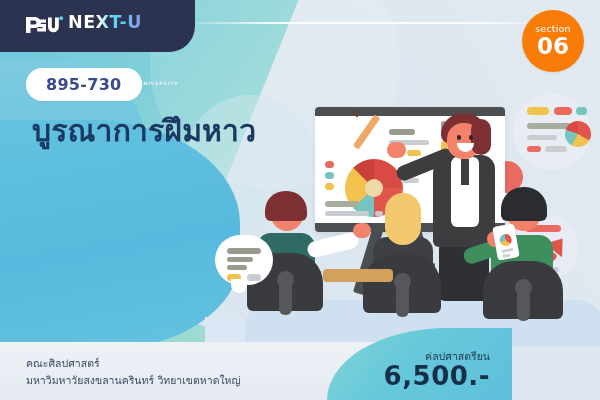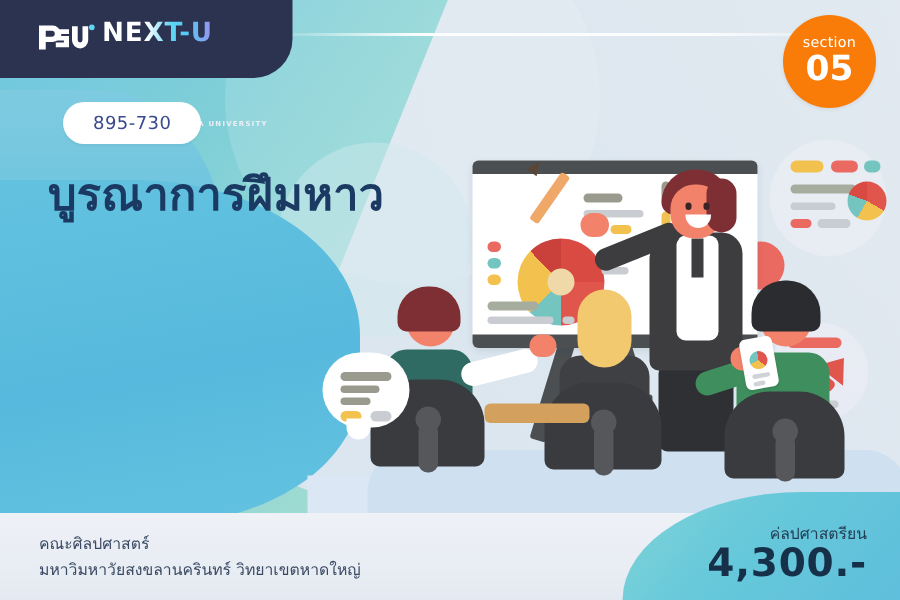--- a/index.html
+++ b/index.html
@@ -66,23 +66,23 @@
     position:absolute;right:16px;top:10px;width:62px;height:62px;border-radius:50%;
     background:#f97c09;display:flex;flex-direction:column;
     align-items:center;justify-content:center;color:#fff;
     box-shadow:0 1px 3px rgba(0,0,0,.07);
   }
   .section-badge .s-label{font-size:9.5px;line-height:1;letter-spacing:.2px;}
   .section-badge .s-num{font-size:23px;font-weight:bold;line-height:1;margin-top:2px;}
 
   
   .code-pill{
-    position:absolute;left:42px;top:68px;
+    position:absolute;left:26px;top:68px;
     background:#ffffff;border-radius:16px;padding:7px 20px;
-    font-size:12px;font-weight:normal;color:#3a4a8c;letter-spacing:.3px;
+    font-size:16px;font-weight:bold;color:#3a4a8c;letter-spacing:.3px;
     box-shadow:0 1px 2px rgba(0,0,0,.05);
   }
   .main-title{
     position:absolute;left:32px;top:113px;
     font-size:30px;font-weight:bold;color:#1b3a63;letter-spacing:.2px;
     line-height:1.2;white-space:nowrap;
   }
 
   
   .illus{position:absolute;left:195px;top:85px;width:405px;height:275px;}
@@ -203,21 +203,21 @@
     border-radius:4px;box-shadow:0 1px 2px rgba(0,0,0,.12);transform:rotate(-10deg);
   }
   .phone-pie{
     position:absolute;left:5px;top:9px;width:12px;height:12px;border-radius:50%;
     background:conic-gradient(#e0564c 0deg 140deg,#f2c14e 140deg 250deg,#74c4c0 250deg 360deg);
   }
   .phone-line{position:absolute;background:#cfd3d8;border-radius:2px;}
 
   
   .footer{
-    position:absolute;left:0;bottom:0;width:600px;height:58px;
+    position:absolute;left:0;bottom:0;width:512px;height:58px;
     background:linear-gradient(180deg,#eef1f6 0%,#e9edf4 60%,#e4e9f1 100%);
   }
   .footer-curve{
     position:absolute;right:0;bottom:0;width:185px;height:72px;
     background:linear-gradient(130deg,#7fd4d8 0%,#66c8da 45%,#5fbfdc 100%);
     border-top-left-radius:120px 72px;
   }
   .footer-text{
     position:absolute;left:26px;bottom:12px;color:#3a4a63;
     font-size:10.5px;line-height:1.55;
@@ -249,21 +249,21 @@
       <circle cx="37.2" cy="5.2" r="1.9" fill="#5fd4f5"></circle>
     </svg>
     <div class="logo-words">
       <div class="logo-next">NEXT-Ü</div>
       <div class="logo-sub">PRINCE OF SONGKLA UNIVERSITY</div>
     </div>
   </div>
 
   <div class="section-badge">
     <div class="s-label">section</div>
-    <div class="s-num">05</div>
+    <div class="s-num">06</div>
   </div>
 
   <div class="code-pill">895-730</div>
   <div class="main-title">บูรณาการฝึมหาว</div>
 
   <div class="illus">
 
     <div class="floor2"></div>
     <div class="floor"></div>
 
@@ -382,17 +382,17 @@
   </div>
 
   <div class="footer">
     <div class="footer-curve"></div>
     <div class="footer-text">
       <div>คณะศิลปศาสตร์</div>
       <div>มหาวิมหาวัยสงขลานครินทร์ วิทยาเขตหาดใหญ่</div>
     </div>
     <div class="price-wrap">
       <div class="price-label">ค่ลปศาสตรียน</div>
-      <div class="price-value">4,300.-</div>
+      <div class="price-value">6,500.-</div>
     </div>
   </div>
 
 </div>
 
 </body></html>

